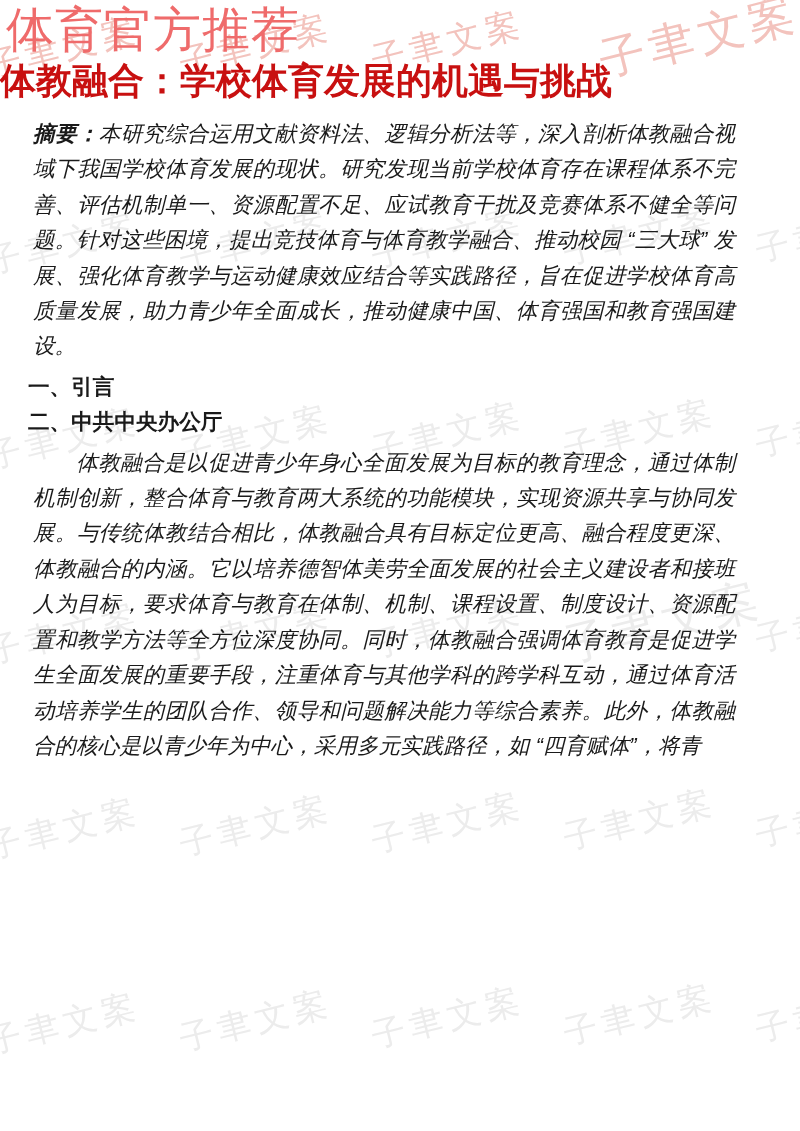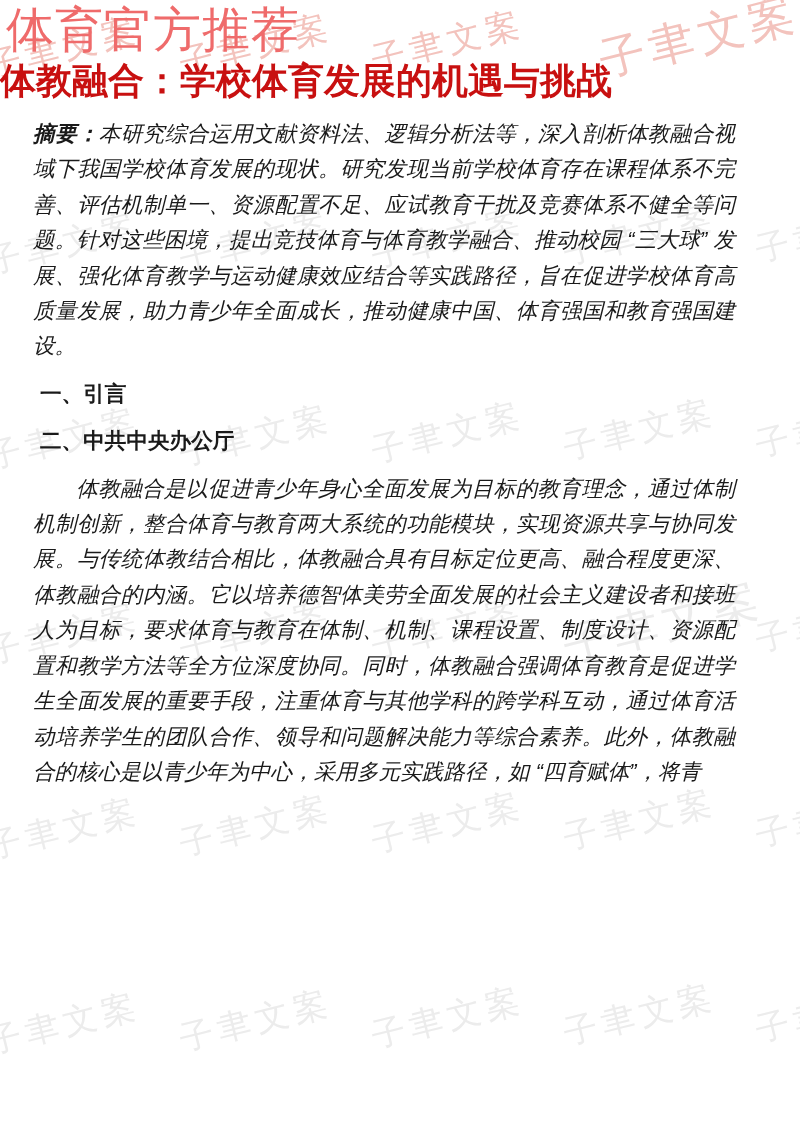--- a/index.html
+++ b/index.html
@@ -51,21 +51,21 @@
   .content {
     margin: 12px 60px 0 28px;
     font-size: 21.6px;
     line-height: 35.4px;
     color: var(--body, #1a1a1a);
     text-align: justify;
     text-justify: inter-ideograph;
   }
   .content p { margin: 5px; font-style: italic; }
   .content h2 {
-    margin: 12px;
+    margin: 0;
     font-size: 21.6px;
     line-height: 35.4px;
     font-weight: 700;
   }
   .para { text-indent: 2em; }
   .lbl { font-weight: 700; }
 </style>
 </head>
 <body>
 

